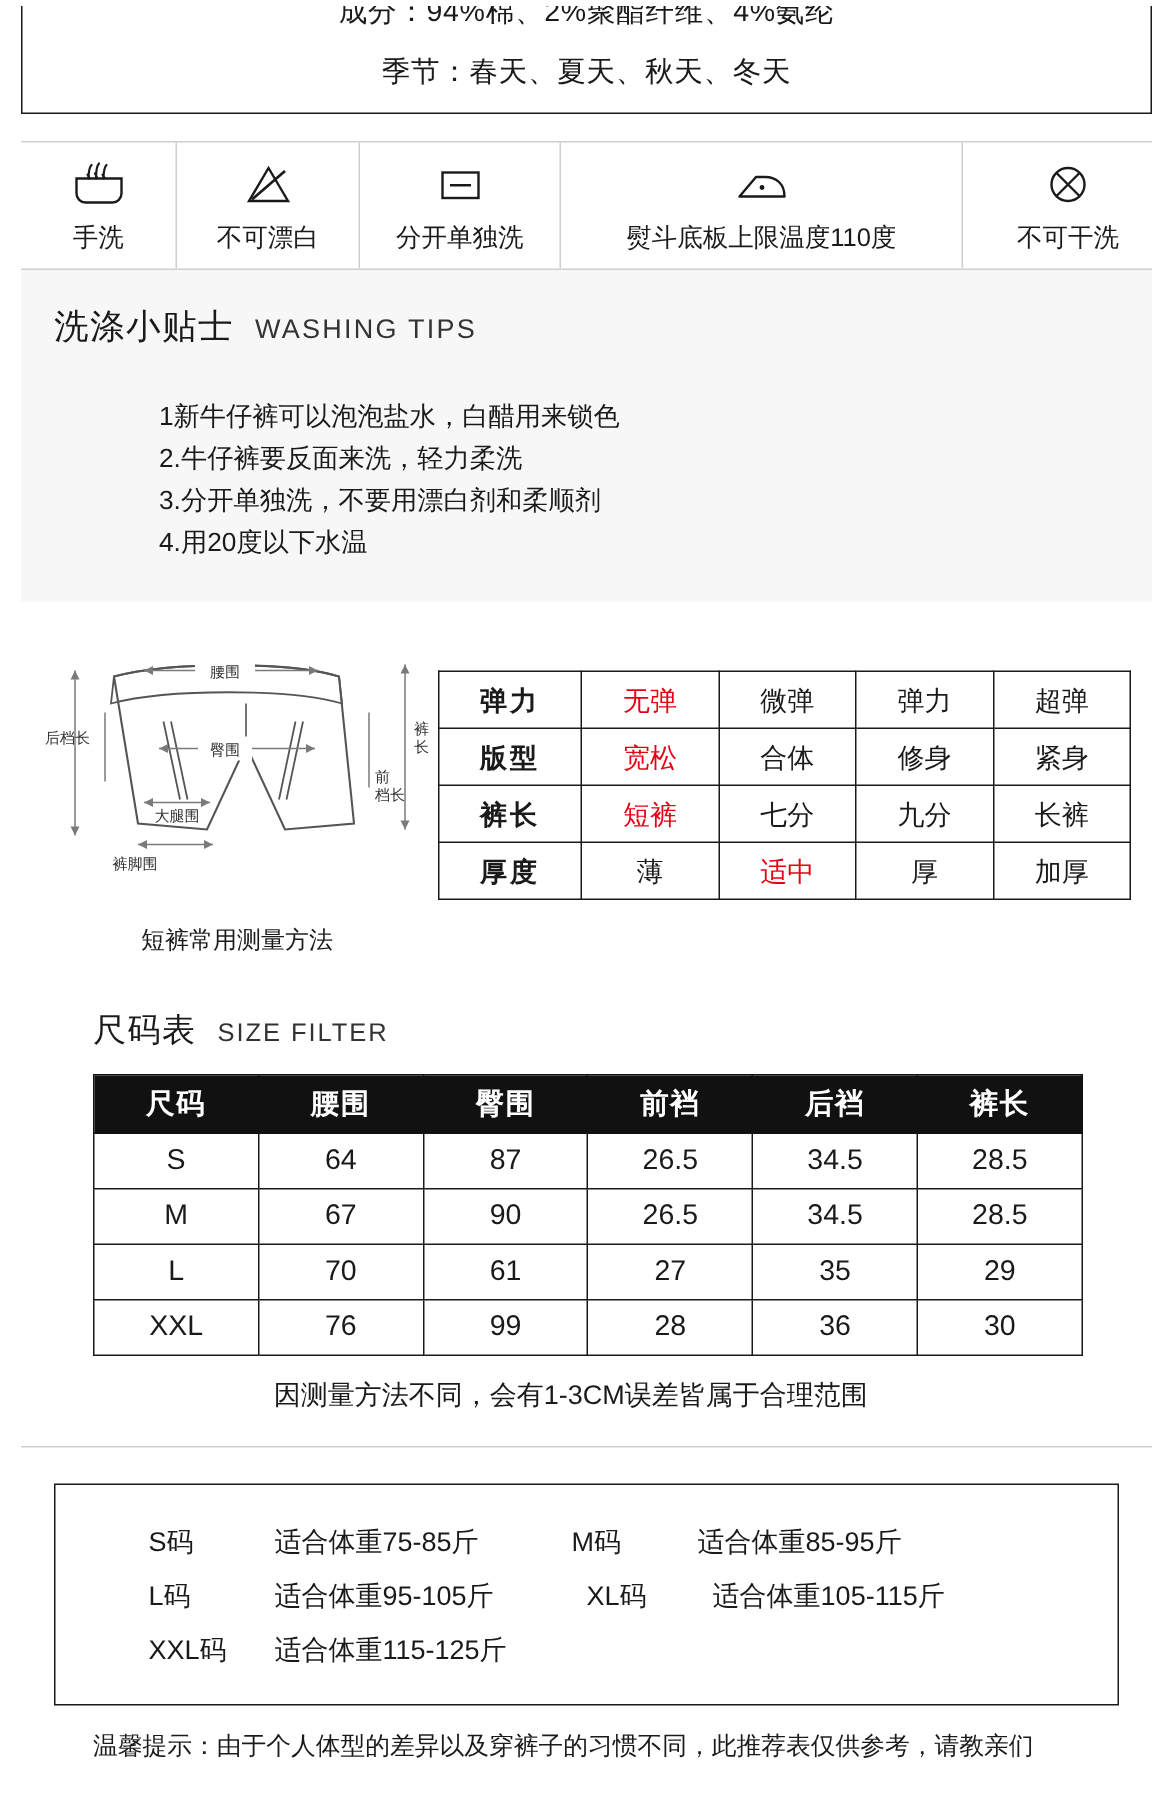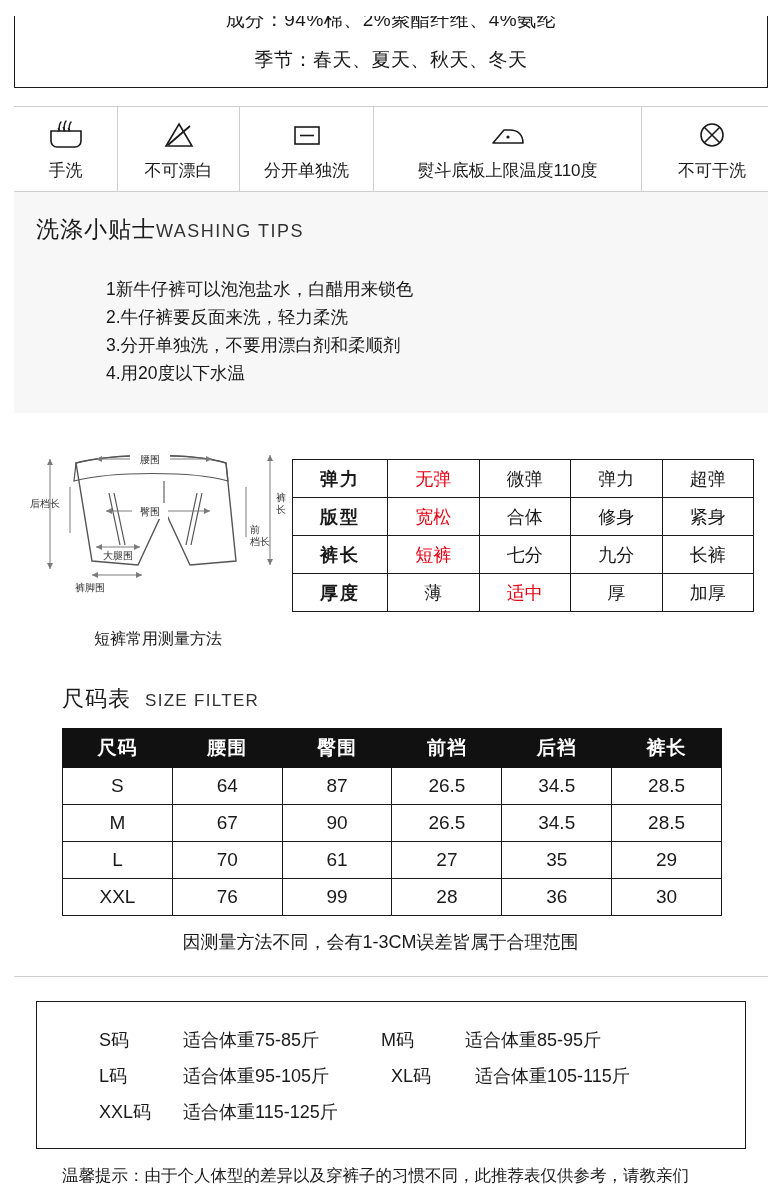--- a/index.html
+++ b/index.html
@@ -18,21 +18,21 @@
     position: relative;
     width: 782px;
     min-height: 1200px;
     overflow: hidden;
   }
 
   
   .top-block {
     border: 1px solid #1a1a1a;
     border-top: none;
-    margin: 16px 14px;
+    margin: 4px 14px;
     padding: 0 0 10px 0;
     box-sizing: border-box;
     height: 72px;
     overflow: hidden;
   }
   .top-line-clip {
     font-size: 19px;
     text-align: center;
     letter-spacing: 0.5px;
     margin-top: -9px;
@@ -87,20 +87,21 @@
   
   .tips {
     margin: 0 14px;
     background: #f7f7f7;
     padding: 22px 0 26px 0;
   }
   .tips-head {
     padding-left: 22px;
     display: flex;
     align-items: baseline;
+    gap: 14px;
   }
   .tips-head .zh {
     font-size: 23px;
     letter-spacing: 1px;
     color: #1a1a1a;
   }
   .tips-head .en {
     font-size: 18px;
     letter-spacing: 1.5px;
     color: #333;

